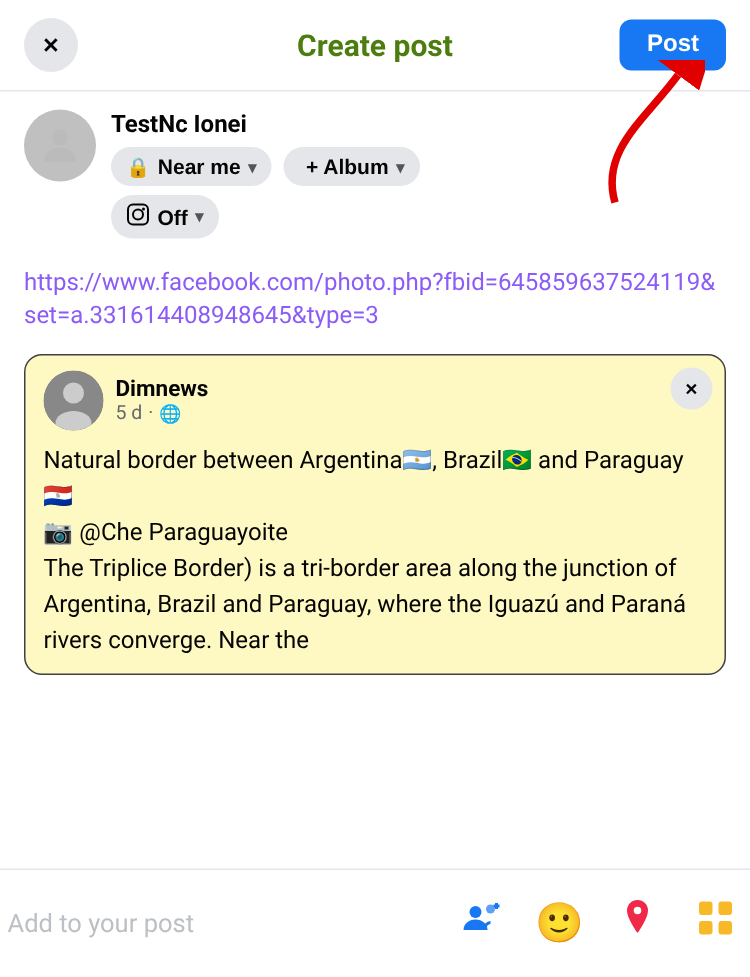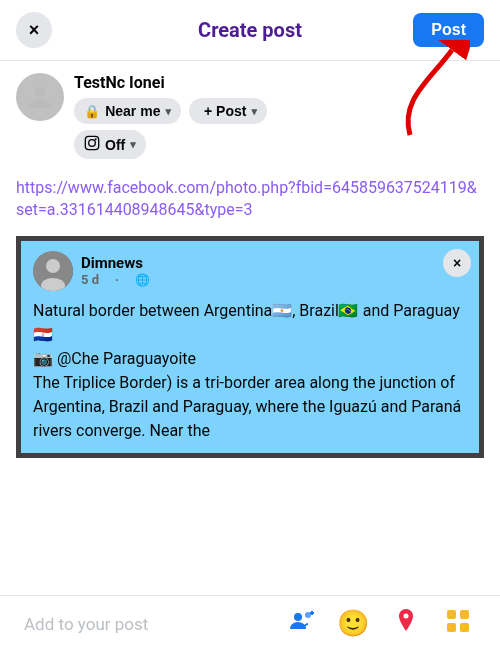--- a/index.html
+++ b/index.html
@@ -20,21 +20,21 @@
       padding: 12px 16px;
       border-bottom: 1px solid #e4e6ea;
       position: relative;
     }
     .header-title {
       position: absolute;
       left: 50%;
       transform: translateX(-50%);
       font-size: 20px;
       font-weight: 700;
-      color: #4c1d95;
+      color: #4d7c0f;
     }
     .close-btn {
       width: 36px;
       height: 36px;
       border-radius: 50%;
       background: #e4e6ea;
       border: none;
       cursor: pointer;
       display: flex;
       align-items: center;
@@ -127,25 +127,25 @@
       padding: 10px 16px 8px 16px;
       font-size: 16px;
       color: #8b5cf6;
       line-height: 1.4;
       word-break: break-all;
     }
 
     
     .embed-card {
       margin: 6px 16px 10px 16px;
-      border: 5px solid #404040;
-      border-radius: 0;
+      border: 1px solid #404040;
+      border-radius: 12px;
       overflow: hidden;
       position: relative;
-      background: #7dd3fc;
+      background: #fef9c3;
     }
     .embed-card-header {
       display: flex;
       align-items: center;
       padding: 10px 12px 4px 12px;
       gap: 8px;
     }
     .embed-avatar {
       width: 40px;
       height: 40px;
@@ -169,24 +169,23 @@
       flex-direction: column;
     }
     .embed-author {
       font-size: 15px;
       font-weight: 700;
       color: #050505;
     }
     .embed-time-row {
       display: flex;
       align-items: center;
-      gap: 16px;
+      gap: 4px;
       font-size: 13px;
       color: #65676b;
-      font-weight: bold;
     }
     .embed-close-btn {
       position: absolute;
       top: 8px;
       right: 8px;
       width: 28px;
       height: 28px;
       border-radius: 50%;
       background: #e4e6ea;
       border: none;
@@ -204,25 +203,25 @@
       color: #050505;
       line-height: 1.5;
     }
 
     
     .bottom-bar {
       position: absolute;
       bottom: 0;
       left: 0;
       right: 0;
-      height: 56px;
+      height: 72px;
       border-top: 1px solid #e4e6ea;
       display: flex;
       align-items: center;
-      padding: 0 24px;
+      padding: 0 5px;
       background: #fff;
     }
     .bottom-bar-label {
       flex: 1;
       font-size: 17px;
       color: #bcc0c4;
     }
     .bottom-icons {
       display: flex;
       gap: 16px;
@@ -287,21 +286,21 @@
   <div class="user-controls">
     <span class="user-name">TestNc Ionei</span>
     <div class="controls-row">
       <button class="pill-btn">
         <span class="icon-lock">🔒</span>
         <span>Near me</span>
         <span class="chevron">▾</span>
       </button>
       <button class="pill-btn">
         <span class="plus"></span>
-        <span>+ Post</span>
+        <span>+ Album</span>
         <span class="chevron">▾</span>
       </button>
     </div>
     <div class="controls-row">
       <button class="pill-btn">
         <span class="icon-ig">
           <svg width="16" height="16" viewBox="0 0 24 24" fill="none" stroke="#050505" stroke-width="2">
             <rect x="2" y="2" width="20" height="20" rx="5" ry="5"></rect>
             <circle cx="12" cy="12" r="5"></circle>
             <circle cx="17.5" cy="6.5" r="1.5" fill="#050505" stroke="none"></circle>

